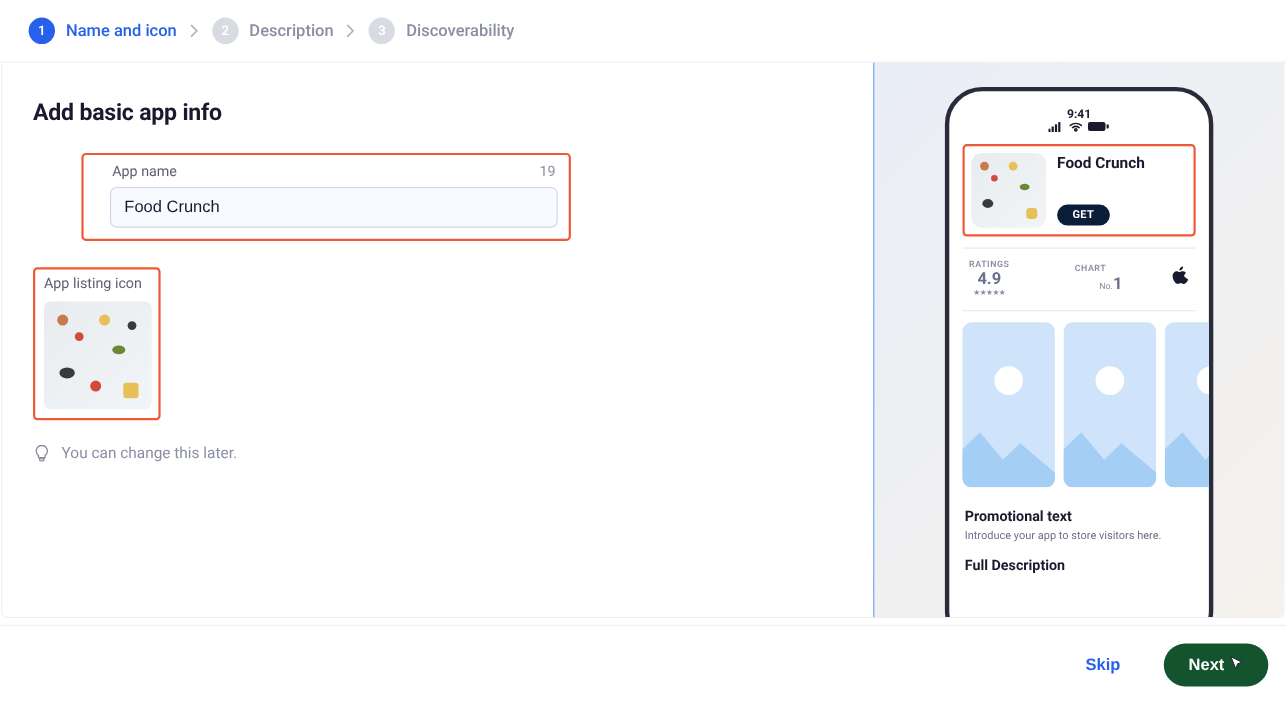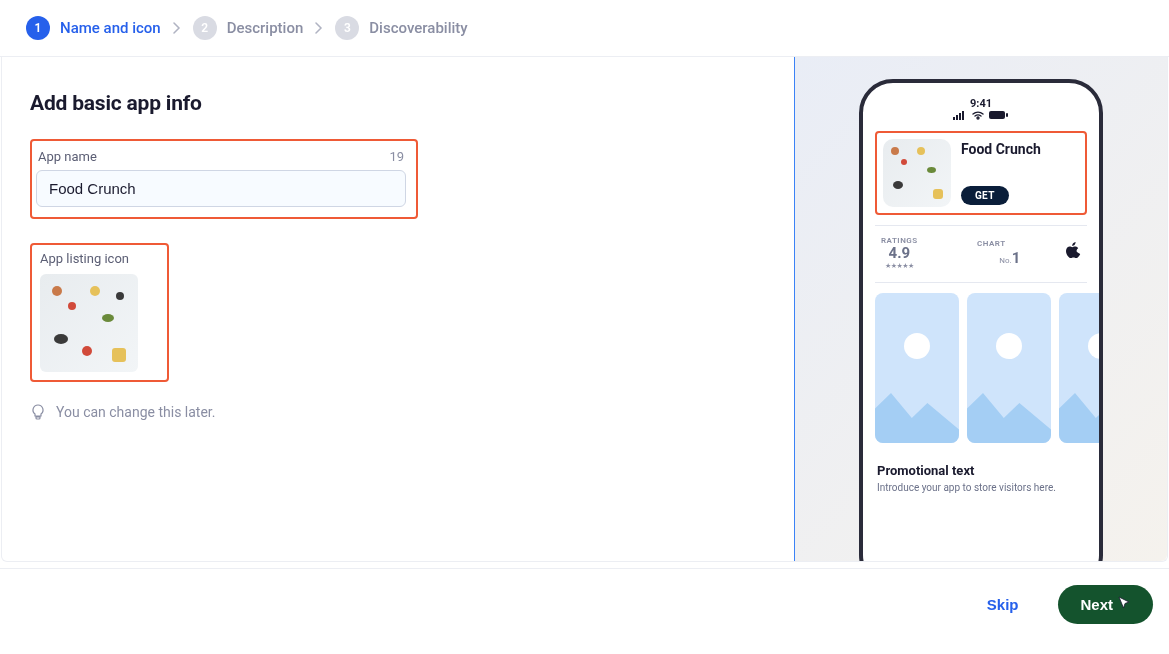--- a/index.html
+++ b/index.html
@@ -52,42 +52,43 @@
     padding-top: 22px;
     border-bottom-right-radius: 6px;
     overflow: hidden;
   }
 
   .page-title { font-size: 21px; font-weight: 700; margin-bottom: 24px; letter-spacing: -0.2px; }
 
   .highlight-box {
     border: 2px solid #ef5a36;
     border-radius: 4px;
-    padding: 8px 10px 10px 4px;
-    width: 388px;
+    padding: 8px 10px 10px 24px;
+    width: 445px;
     margin-bottom: 24px;
+    margin-left: 44px;
   }
   .field-row {
     display: flex; justify-content: space-between; align-items: baseline;
     font-size: 13px; color: #5b5e74; margin-bottom: 6px;
     padding: 0 2px;
   }
   .char-left { color: #8a8ea3; font-size: 13px; }
   .text-input {
     width: 100%; padding: 9px 12px;
     border: 1px solid #cfd6e4; border-radius: 6px;
     font-size: 15px; color: #1a1a2e;
     background: #f7fbff;
   }
 
   .icon-box {
     border: 2px solid #ef5a36;
     border-radius: 4px;
     padding: 6px 8px 8px 8px;
-    width: 139px;
+    width: 116px;
     margin-bottom: 22px;
   }
   .icon-label { font-size: 13px; color: #5b5e74; margin-bottom: 8px; }
   .icon-thumb {
     width: 98px; height: 98px;
     background: linear-gradient(135deg, #e8ecef 0%, #f2f5f7 100%);
     border-radius: 6px;
     position: relative;
     overflow: hidden;
   }
@@ -338,20 +339,21 @@
           <div class="mtn"><svg viewBox="0 0 100 60" preserveAspectRatio="none">
                   <path d="M0 60 L0 35 L25 10 L45 35 L60 20 L100 55 L100 60 Z" fill="#a4cef4"></path>
                 </svg></div>
         </div>
       </div>
 
       <div class="promo-block">
         <div class="promo-title">Promotional text</div>
         <div class="promo-sub">Introduce your app to store visitors here.</div>
       </div>
+      <div class="fulldesc">Full Description</div>
     </div>
   </div>
 
 </div>
 </div>
 
 <div class="footer">
   <button class="skip">Skip</button>
   <button class="next-btn">
     <span>Next</span>

